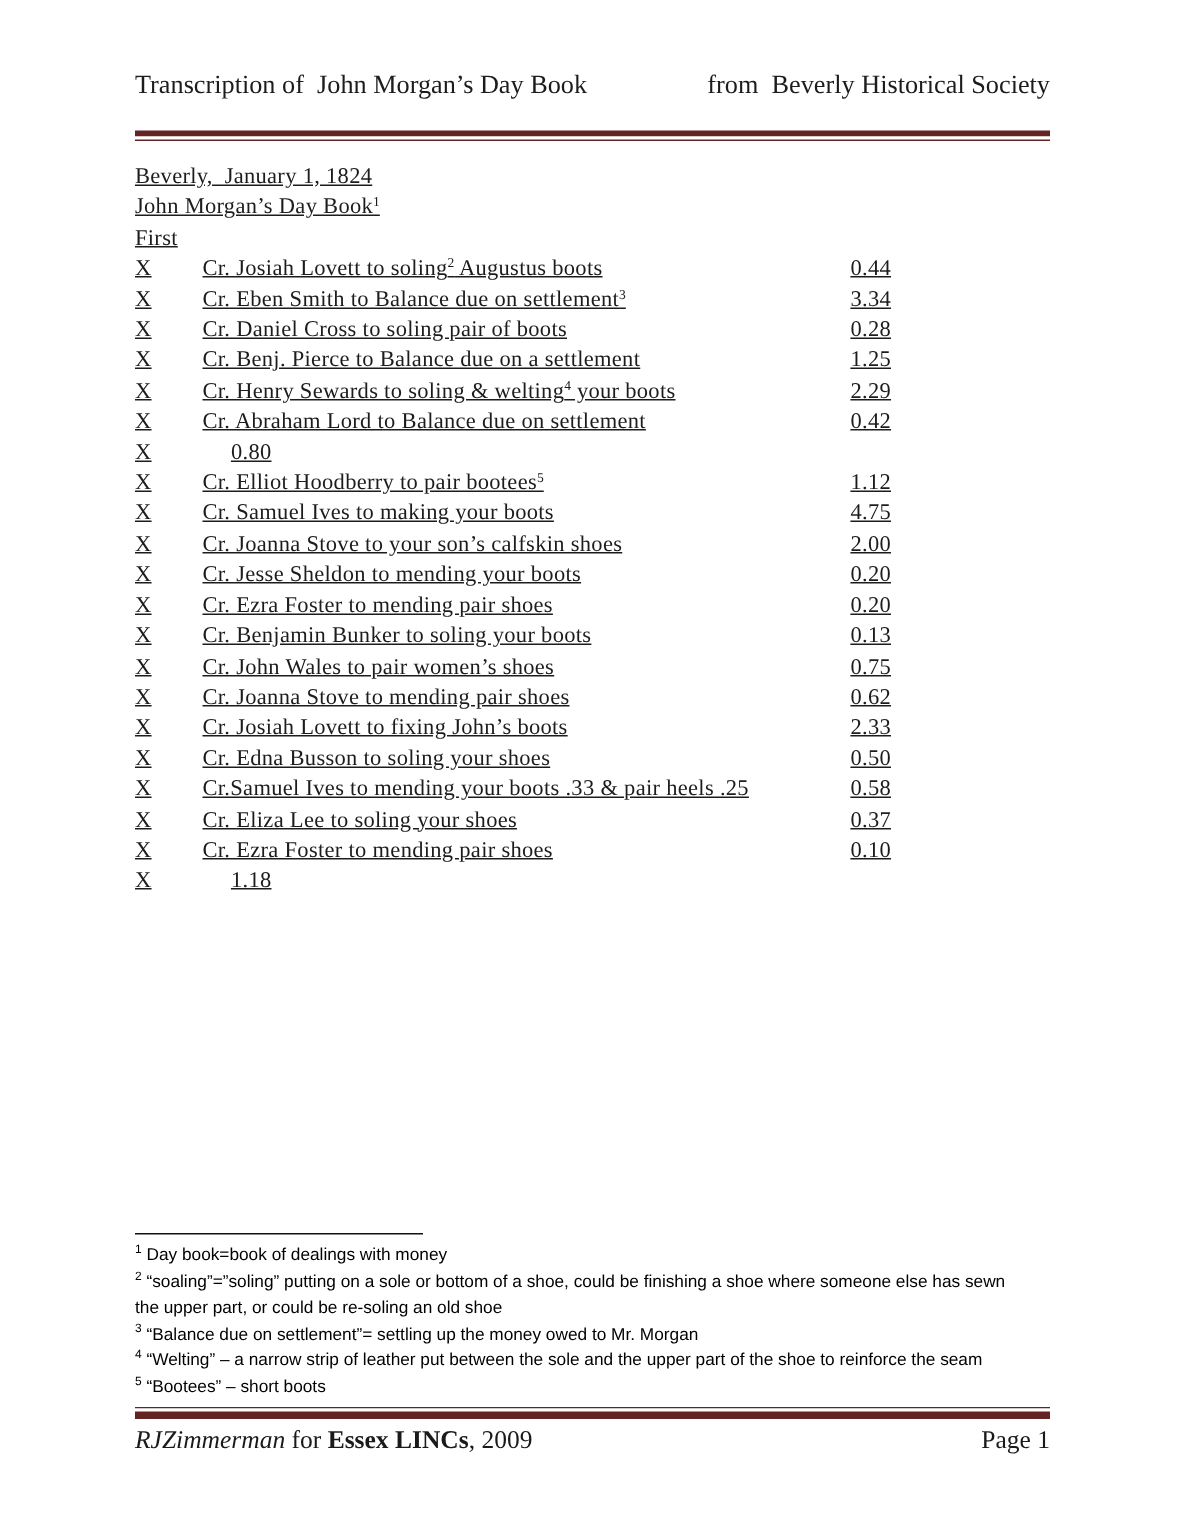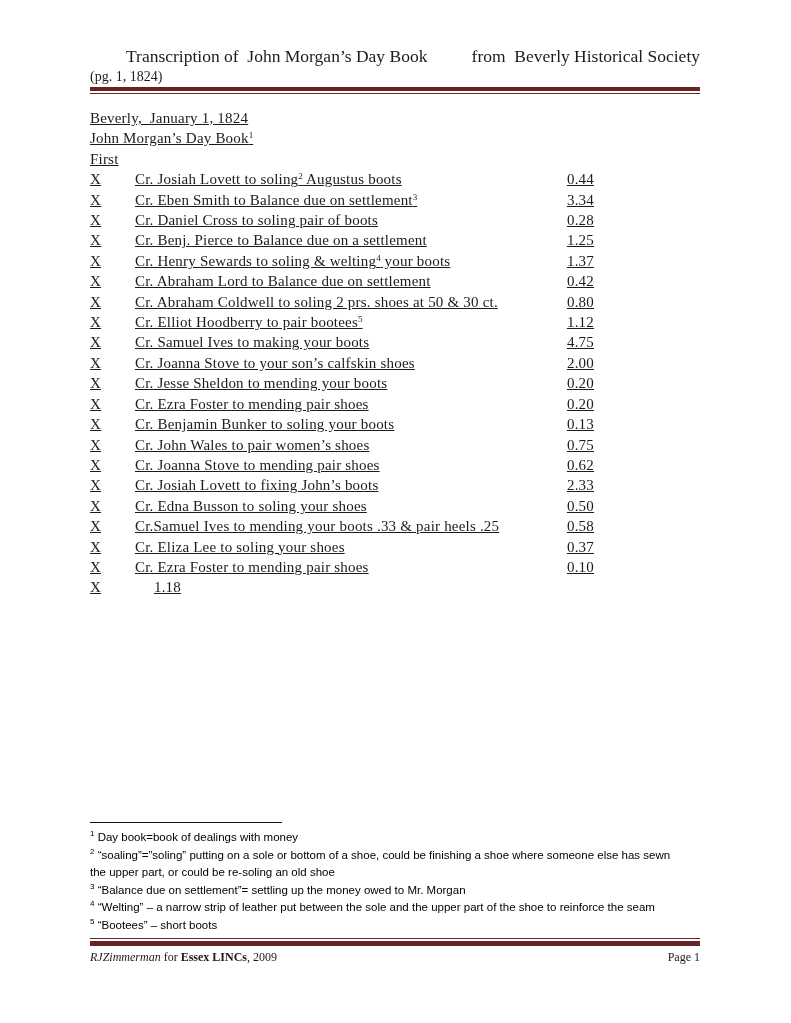--- a/index.html
+++ b/index.html
@@ -10,21 +10,21 @@
     width: 791px; height: 1023px;
     background: #ffffff;
     font-family: "Liberation Serif", serif;
     color: var(--ink);
     overflow: hidden;
   }
   [data-bind] { white-space: pre-wrap; }
 
   
   .header { position: absolute; left: 90px; width: 610px; top: 45px; }
-  .title-row { display: flex; justify-content: space-between; font-size: 17.5px; line-height: 22px; margin-left: 36px; }
+  .title-row { display: flex; justify-content: space-between; font-size: 17.5px; line-height: 22px; }
   .subtitle { font-size: 14px; line-height: 18px; margin-top: 1px; }
   .hdr-rule { position: absolute; left: 90px; width: 610px; top: 87px; }
   .hdr-rule .thick { height: 4px; background: var(--rule); }
   .hdr-rule .gap { height: 2px; background: #fff; }
   .hdr-rule .thin { height: 1px; background: var(--rule); }
 
   
   .body { position: absolute; left: 90px; width: 610px; top: 108px; font-size: 15px; line-height: 20.4px; letter-spacing: 0.2px; text-decoration: underline; }
   .entry-row { display: flex; align-items: baseline; }
   .xcol { width: 45px; flex: 0 0 45px; }
@@ -41,35 +41,34 @@
   .fn-line { white-space: nowrap; }
   .fn-num { font-size: 8px; vertical-align: 5px; }
 
   
   .ftr-rule { position: absolute; left: 90px; width: 610px; top: 938px; }
   .ftr-rule .thin { height: 1px; background: var(--rule); }
   .ftr-rule .gap { height: 2px; background: #fff; }
   .ftr-rule .thick { height: 5px; background: var(--rule); }
   .footer-text { position: absolute; left: 90px; width: 610px; top: 950px;
                  display: flex; justify-content: space-between;
-                 font-size: 12px; color: #1a1a1a; }
+                 font-size: 17px; color: #1a1a1a; }
   .italic { font-style: italic; }
   .bold { font-weight: bold; }
 </style>
 </head>
 <body>
 
 <div class="page">
 
   <div class="header">
     <div class="title-row">
       <span data-bind="header.title_left">Transcription of  John Morgan’s Day Book</span>
       <span data-bind="header.title_right">from  Beverly Historical Society</span>
     </div>
-    <div class="subtitle" data-bind="header.subtitle">(pg. 1, 1824)</div>
   </div>
   <div class="hdr-rule">
     <div class="thick"></div>
     <div class="gap"></div>
     <div class="thin"></div>
   </div>
 
   <div class="body">
     <div data-bind="body.date_line">Beverly,  January 1, 1824</div>
     <div><span data-bind="body.book_title_pre">John Morgan’s Day Book</span><sup data-bind="body.book_title_sup">1</sup></div>
@@ -91,30 +90,29 @@
           <span class="amt" data-bind="entries.2.amount">0.28</span>
         </div>
         <div class="entry-row">
           <span class="xcol" data-bind="body.x_marker">X</span>
           <span class="desc"><span data-bind="entries.3.pre">Cr. Benj. Pierce to Balance due on a settlement</span><span data-bind="entries.3.post"></span></span>
           <span class="amt" data-bind="entries.3.amount">1.25</span>
         </div>
         <div class="entry-row">
           <span class="xcol" data-bind="body.x_marker">X</span>
           <span class="desc"><span data-bind="entries.4.pre">Cr. Henry Sewards to soling &amp; welting</span><sup data-bind="entries.4.sup">4</sup><span data-bind="entries.4.post"> your boots</span></span>
-          <span class="amt" data-bind="entries.4.amount">1.37</span>
+          <span class="amt" data-bind="entries.4.amount">2.29</span>
         </div>
         <div class="entry-row">
           <span class="xcol" data-bind="body.x_marker">X</span>
           <span class="desc"><span data-bind="entries.5.pre">Cr. Abraham Lord to Balance due on settlement</span><span data-bind="entries.5.post"></span></span>
           <span class="amt" data-bind="entries.5.amount">0.42</span>
         </div>
         <div class="entry-row">
           <span class="xcol" data-bind="body.x_marker">X</span>
-          <span class="desc"><span data-bind="entries.6.pre">Cr. Abraham Coldwell to soling 2 prs. shoes at 50 &amp; 30 ct.</span><span data-bind="entries.6.post"></span></span>
           <span class="amt" data-bind="entries.6.amount">0.80</span>
         </div>
         <div class="entry-row">
           <span class="xcol" data-bind="body.x_marker">X</span>
           <span class="desc"><span data-bind="entries.7.pre">Cr. Elliot Hoodberry to pair bootees</span><sup data-bind="entries.7.sup">5</sup><span data-bind="entries.7.post"></span></span>
           <span class="amt" data-bind="entries.7.amount">1.12</span>
         </div>
         <div class="entry-row">
           <span class="xcol" data-bind="body.x_marker">X</span>
           <span class="desc"><span data-bind="entries.8.pre">Cr. Samuel Ives to making your boots</span><span data-bind="entries.8.post"></span></span>

